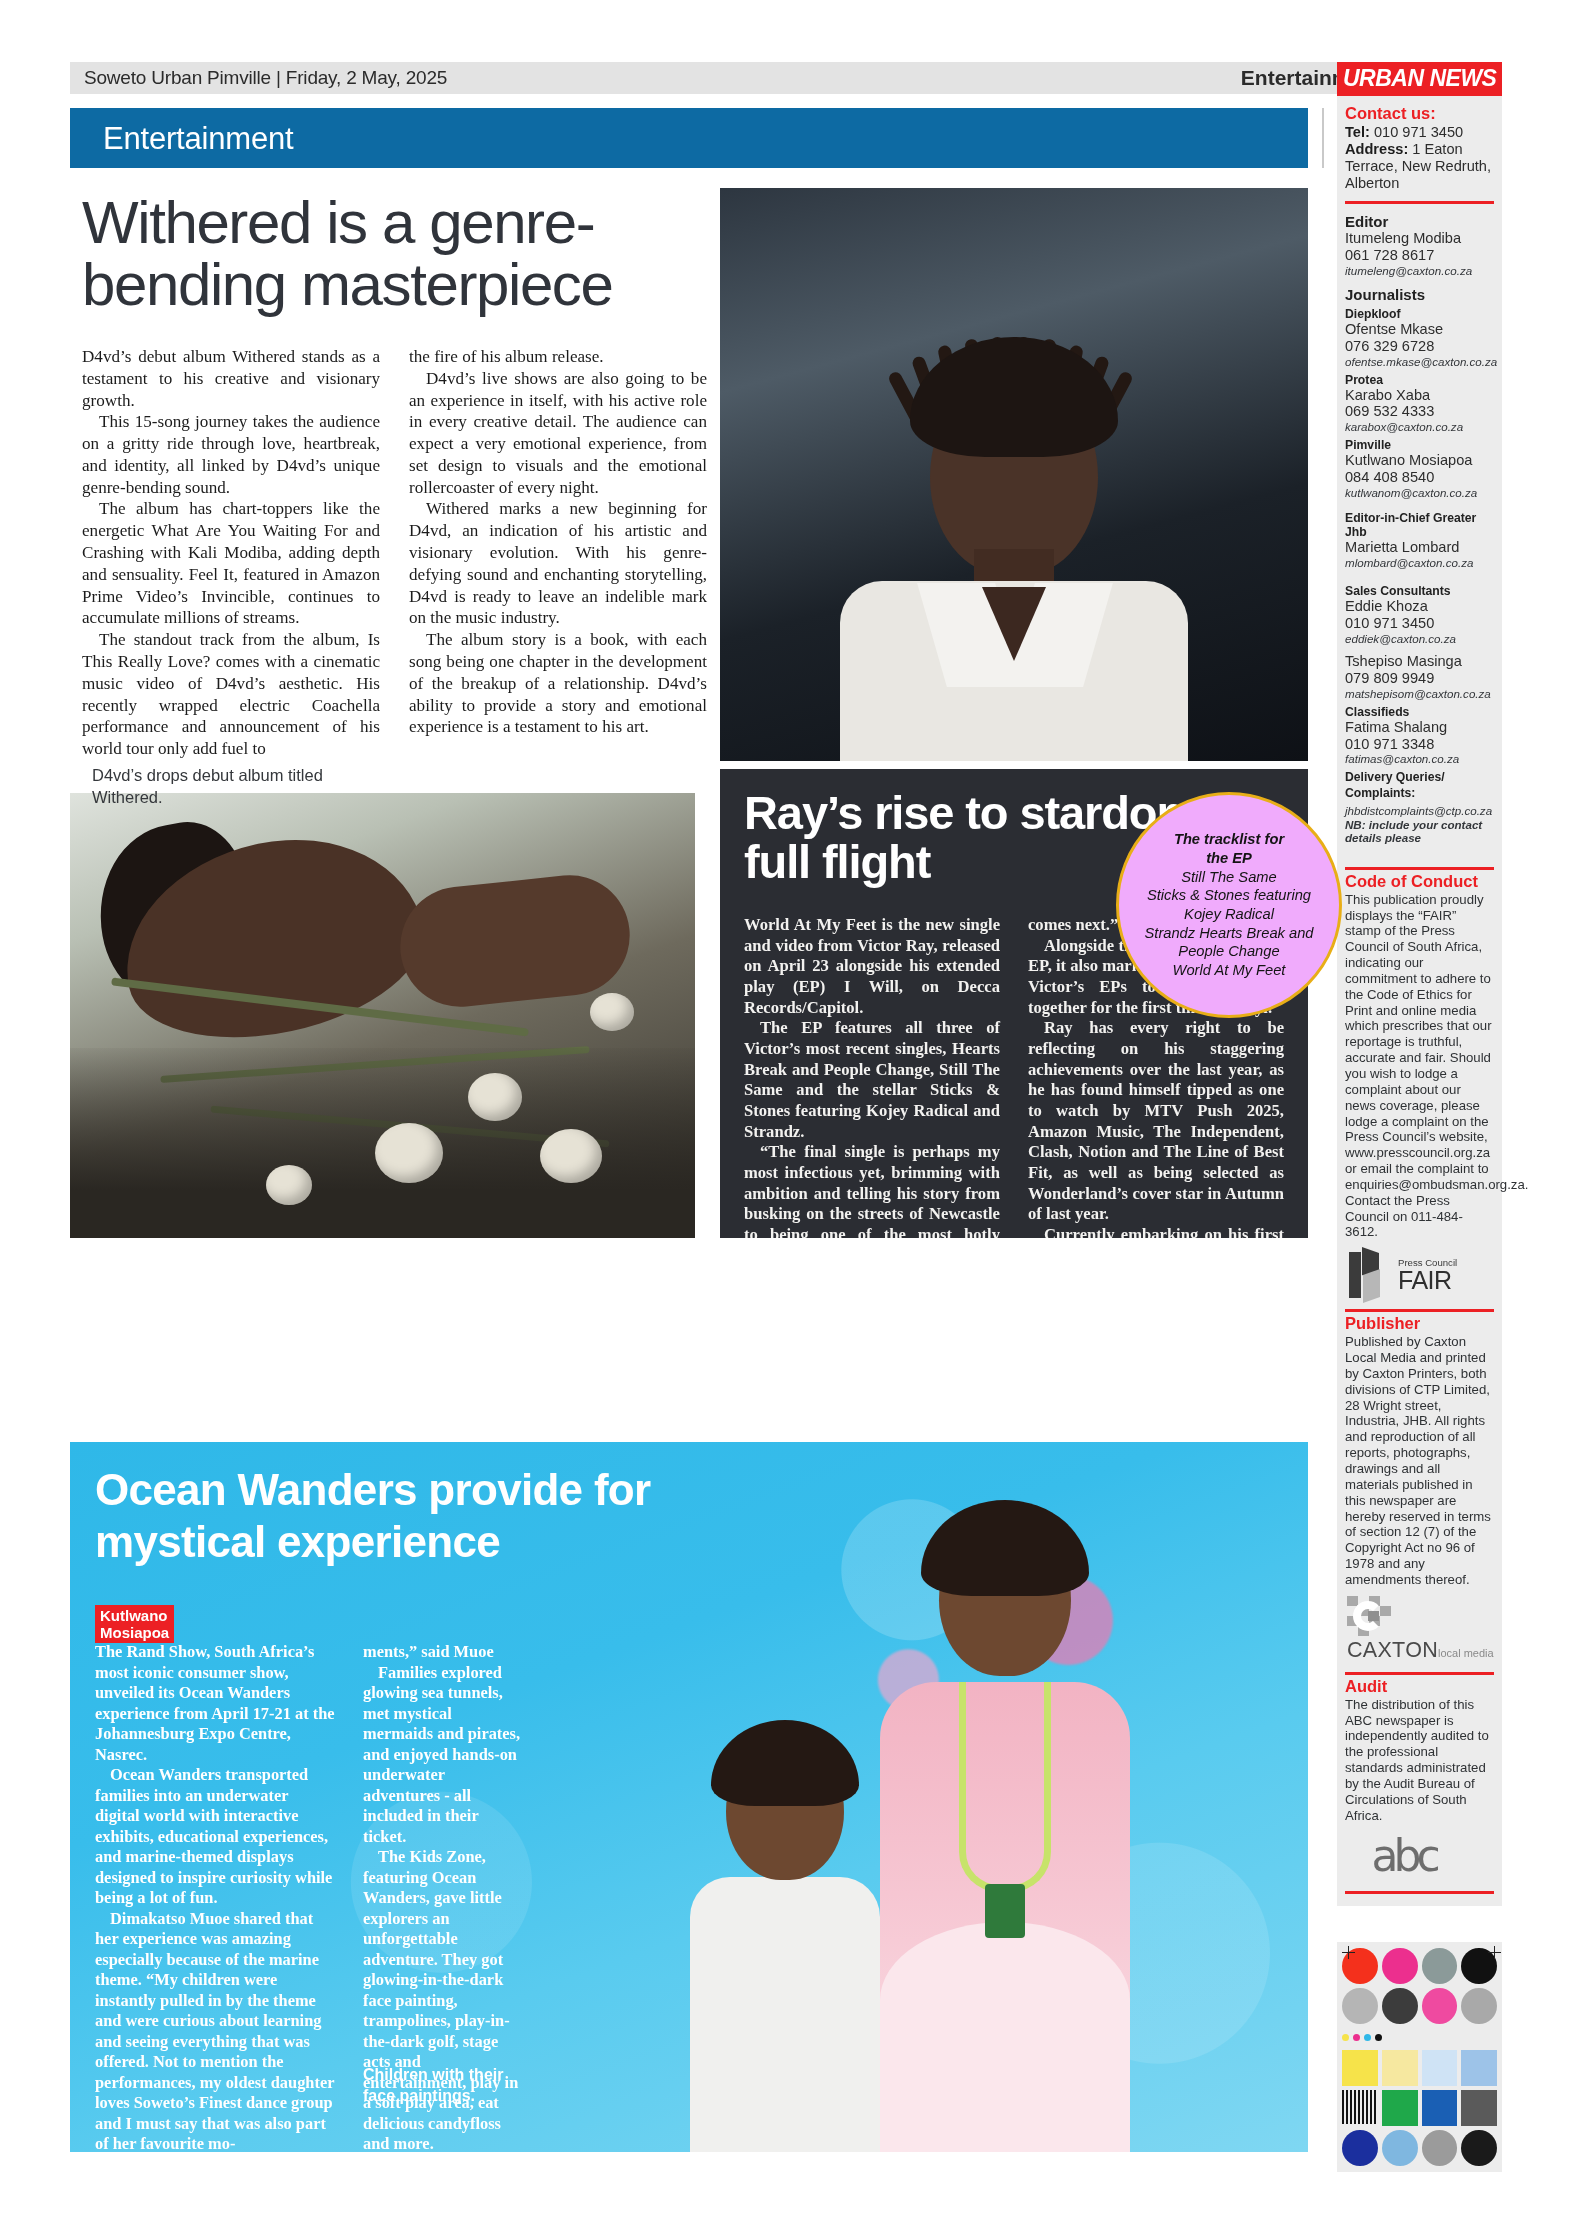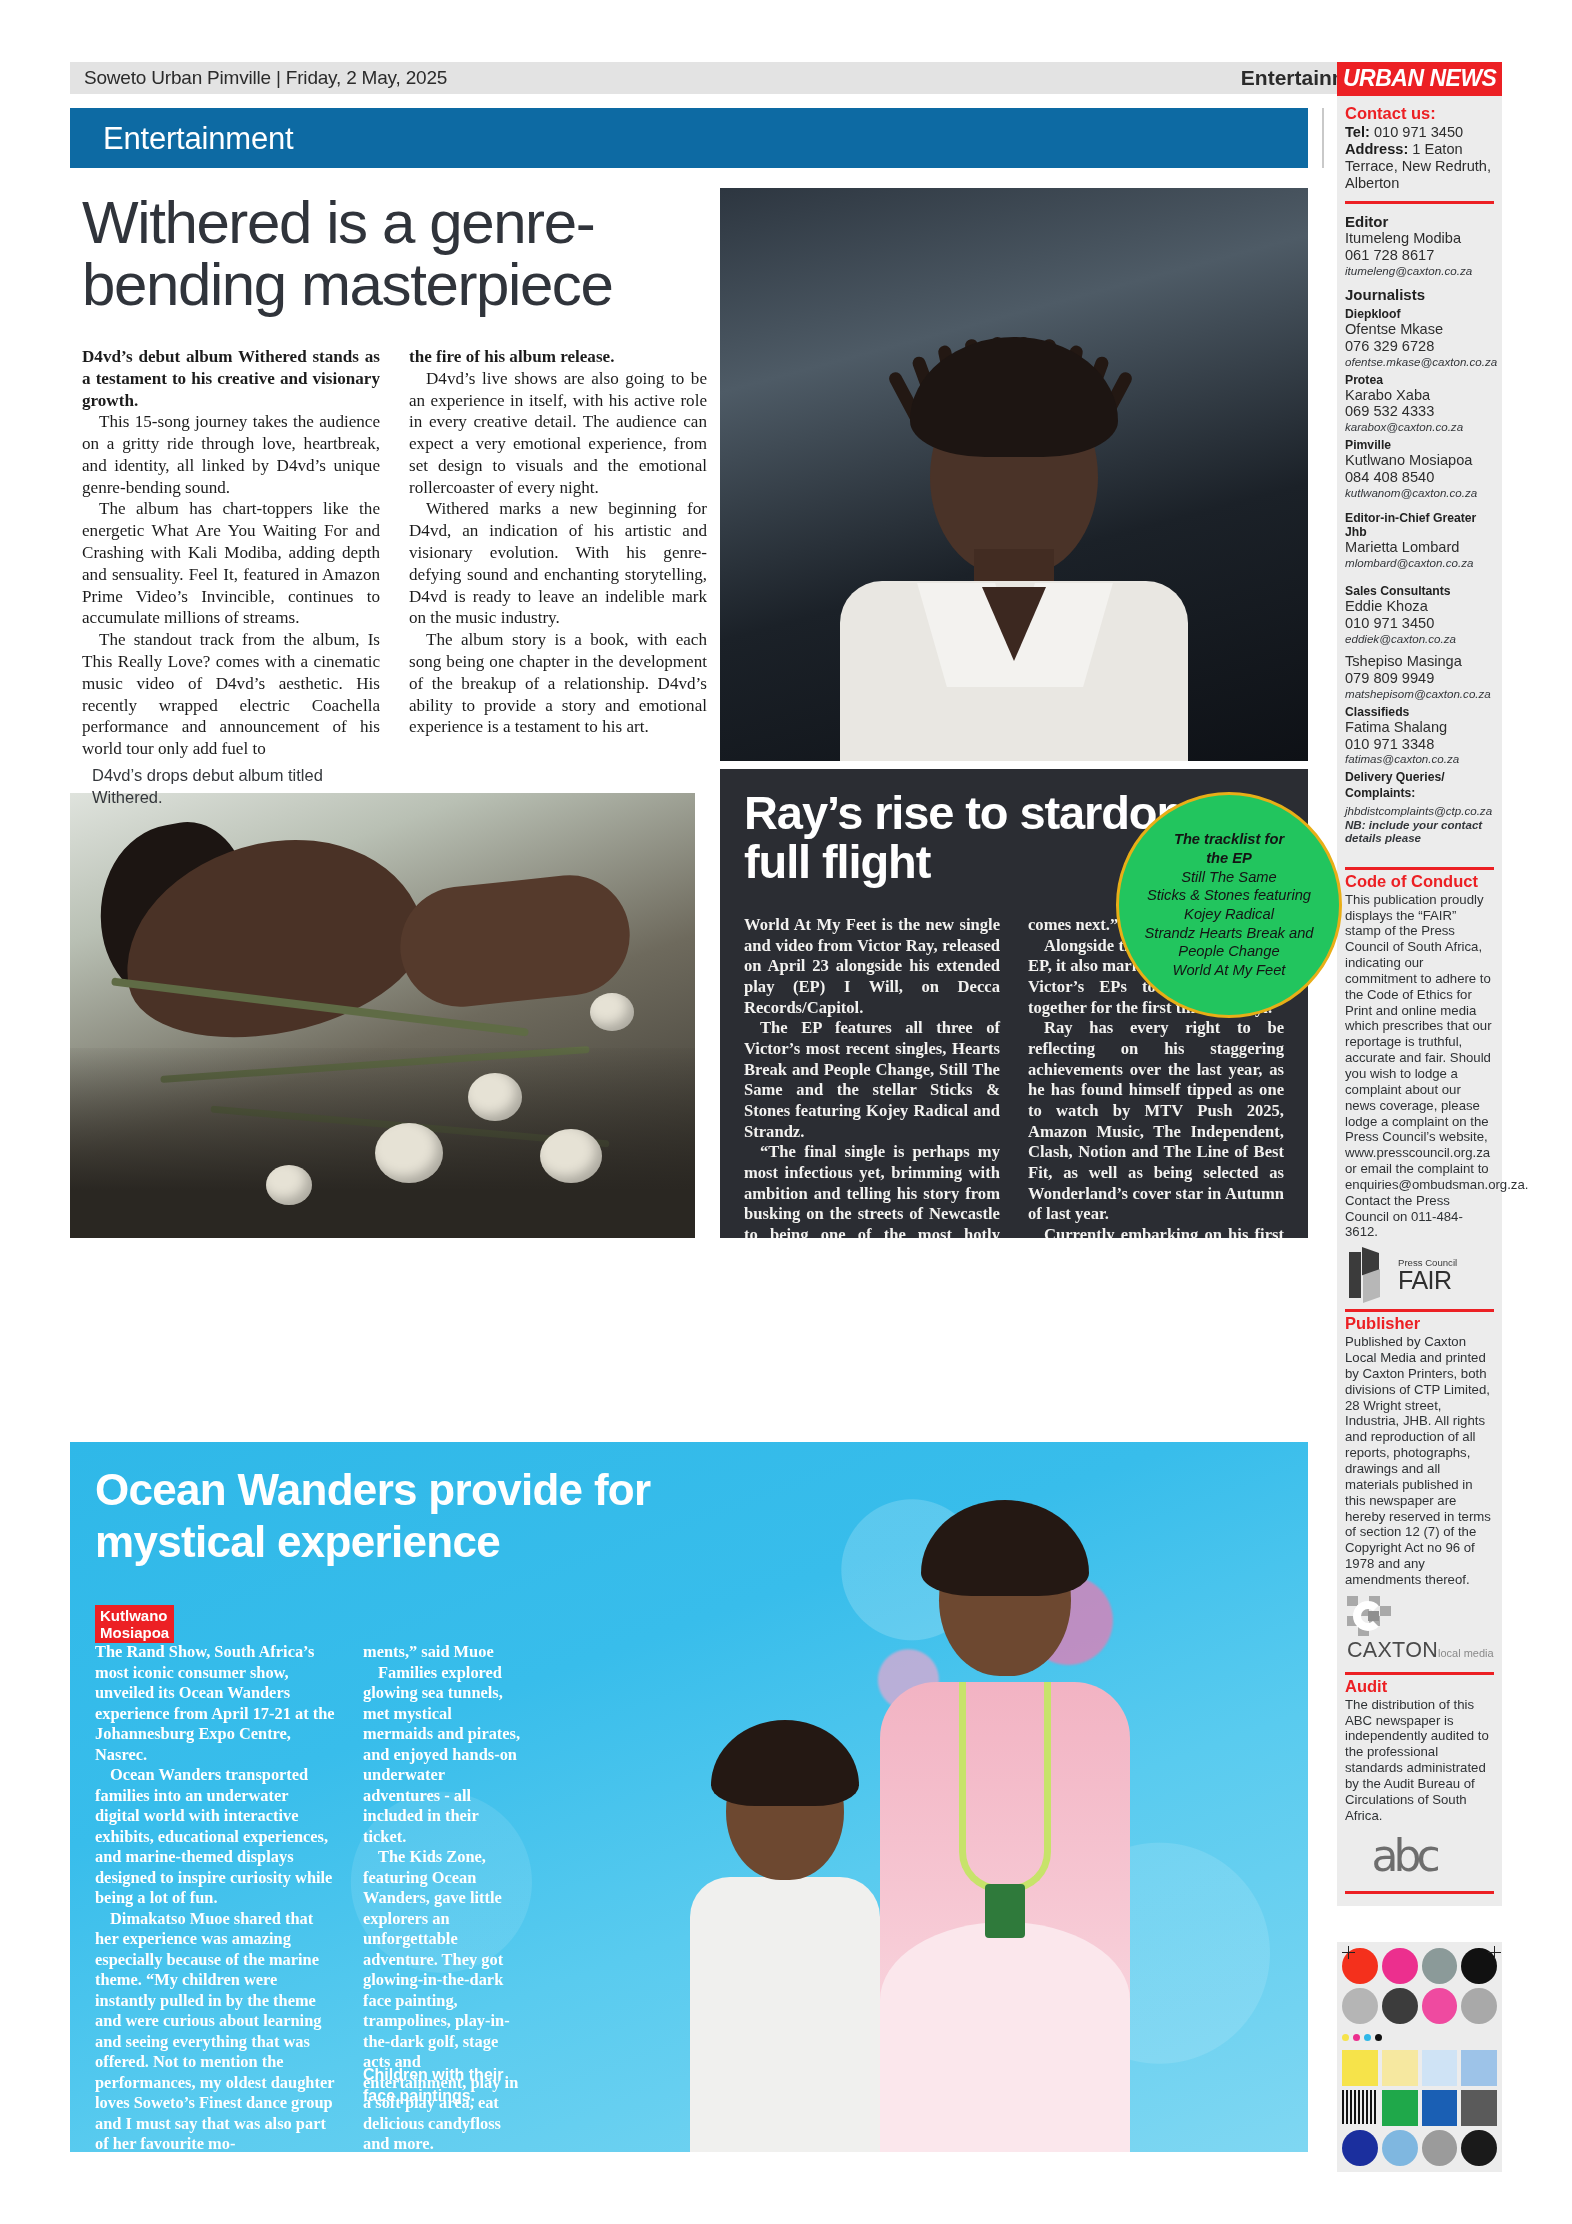--- a/index.html
+++ b/index.html
@@ -64,21 +64,21 @@
   .art1-cols {
     position: absolute; left: 12px; top: 166px; width: 625px; height: 400px;
   }
   .art1-col {
     position: absolute; top: 0; width: 298px;
     font-family: "Liberation Serif", serif;
     font-size: 17.1px; line-height: 1.275; color: #1c1c1c;
     text-align: justify;
   }
   .art1-col p { text-indent: 17px; }
-  .art1-col p.first { text-indent: 0; font-weight: bold; }
+  .art1-col p.first { text-indent: 0; }
   .art1-col.c1 { left: 0; }
   .art1-col.c2 { left: 327px; }
 
   
   .photo-d4vd {
     position: absolute; left: 650px; top: 8px; width: 588px; height: 573px;
     overflow: hidden;
     background: linear-gradient(165deg,#2d3640 0%, #4e5b66 28%, #1b2128 62%, #0e1116 100%);
   }
   .d4vd-figure {
@@ -113,21 +113,21 @@
   .d4vd-collarR { left: 196px; transform: skewX(-16deg); }
   .d4vd-vneck {
     position: absolute; left: 158px; top: 250px; width: 64px; height: 74px;
     background: #3c2820; clip-path: polygon(0 0, 100% 0, 50% 100%);
   }
 
   
   .tracklist-circle {
     position: absolute; left: 1046px; top: 612px; width: 226px; height: 226px;
     border-radius: 50%;
-    background: #22c55e; border: 3px solid #e8ae17;
+    background: #f0abfc; border: 3px solid #e8ae17;
     z-index: 6;
     display: flex; align-items: center; justify-content: center;
   }
   .tracklist-inner {
     width: 206px; text-align: center;
     font-size: 14.7px; line-height: 1.27; font-style: italic; color: #141414;
   }
   .tracklist-inner .tl-head { font-weight: bold; }
 
   

